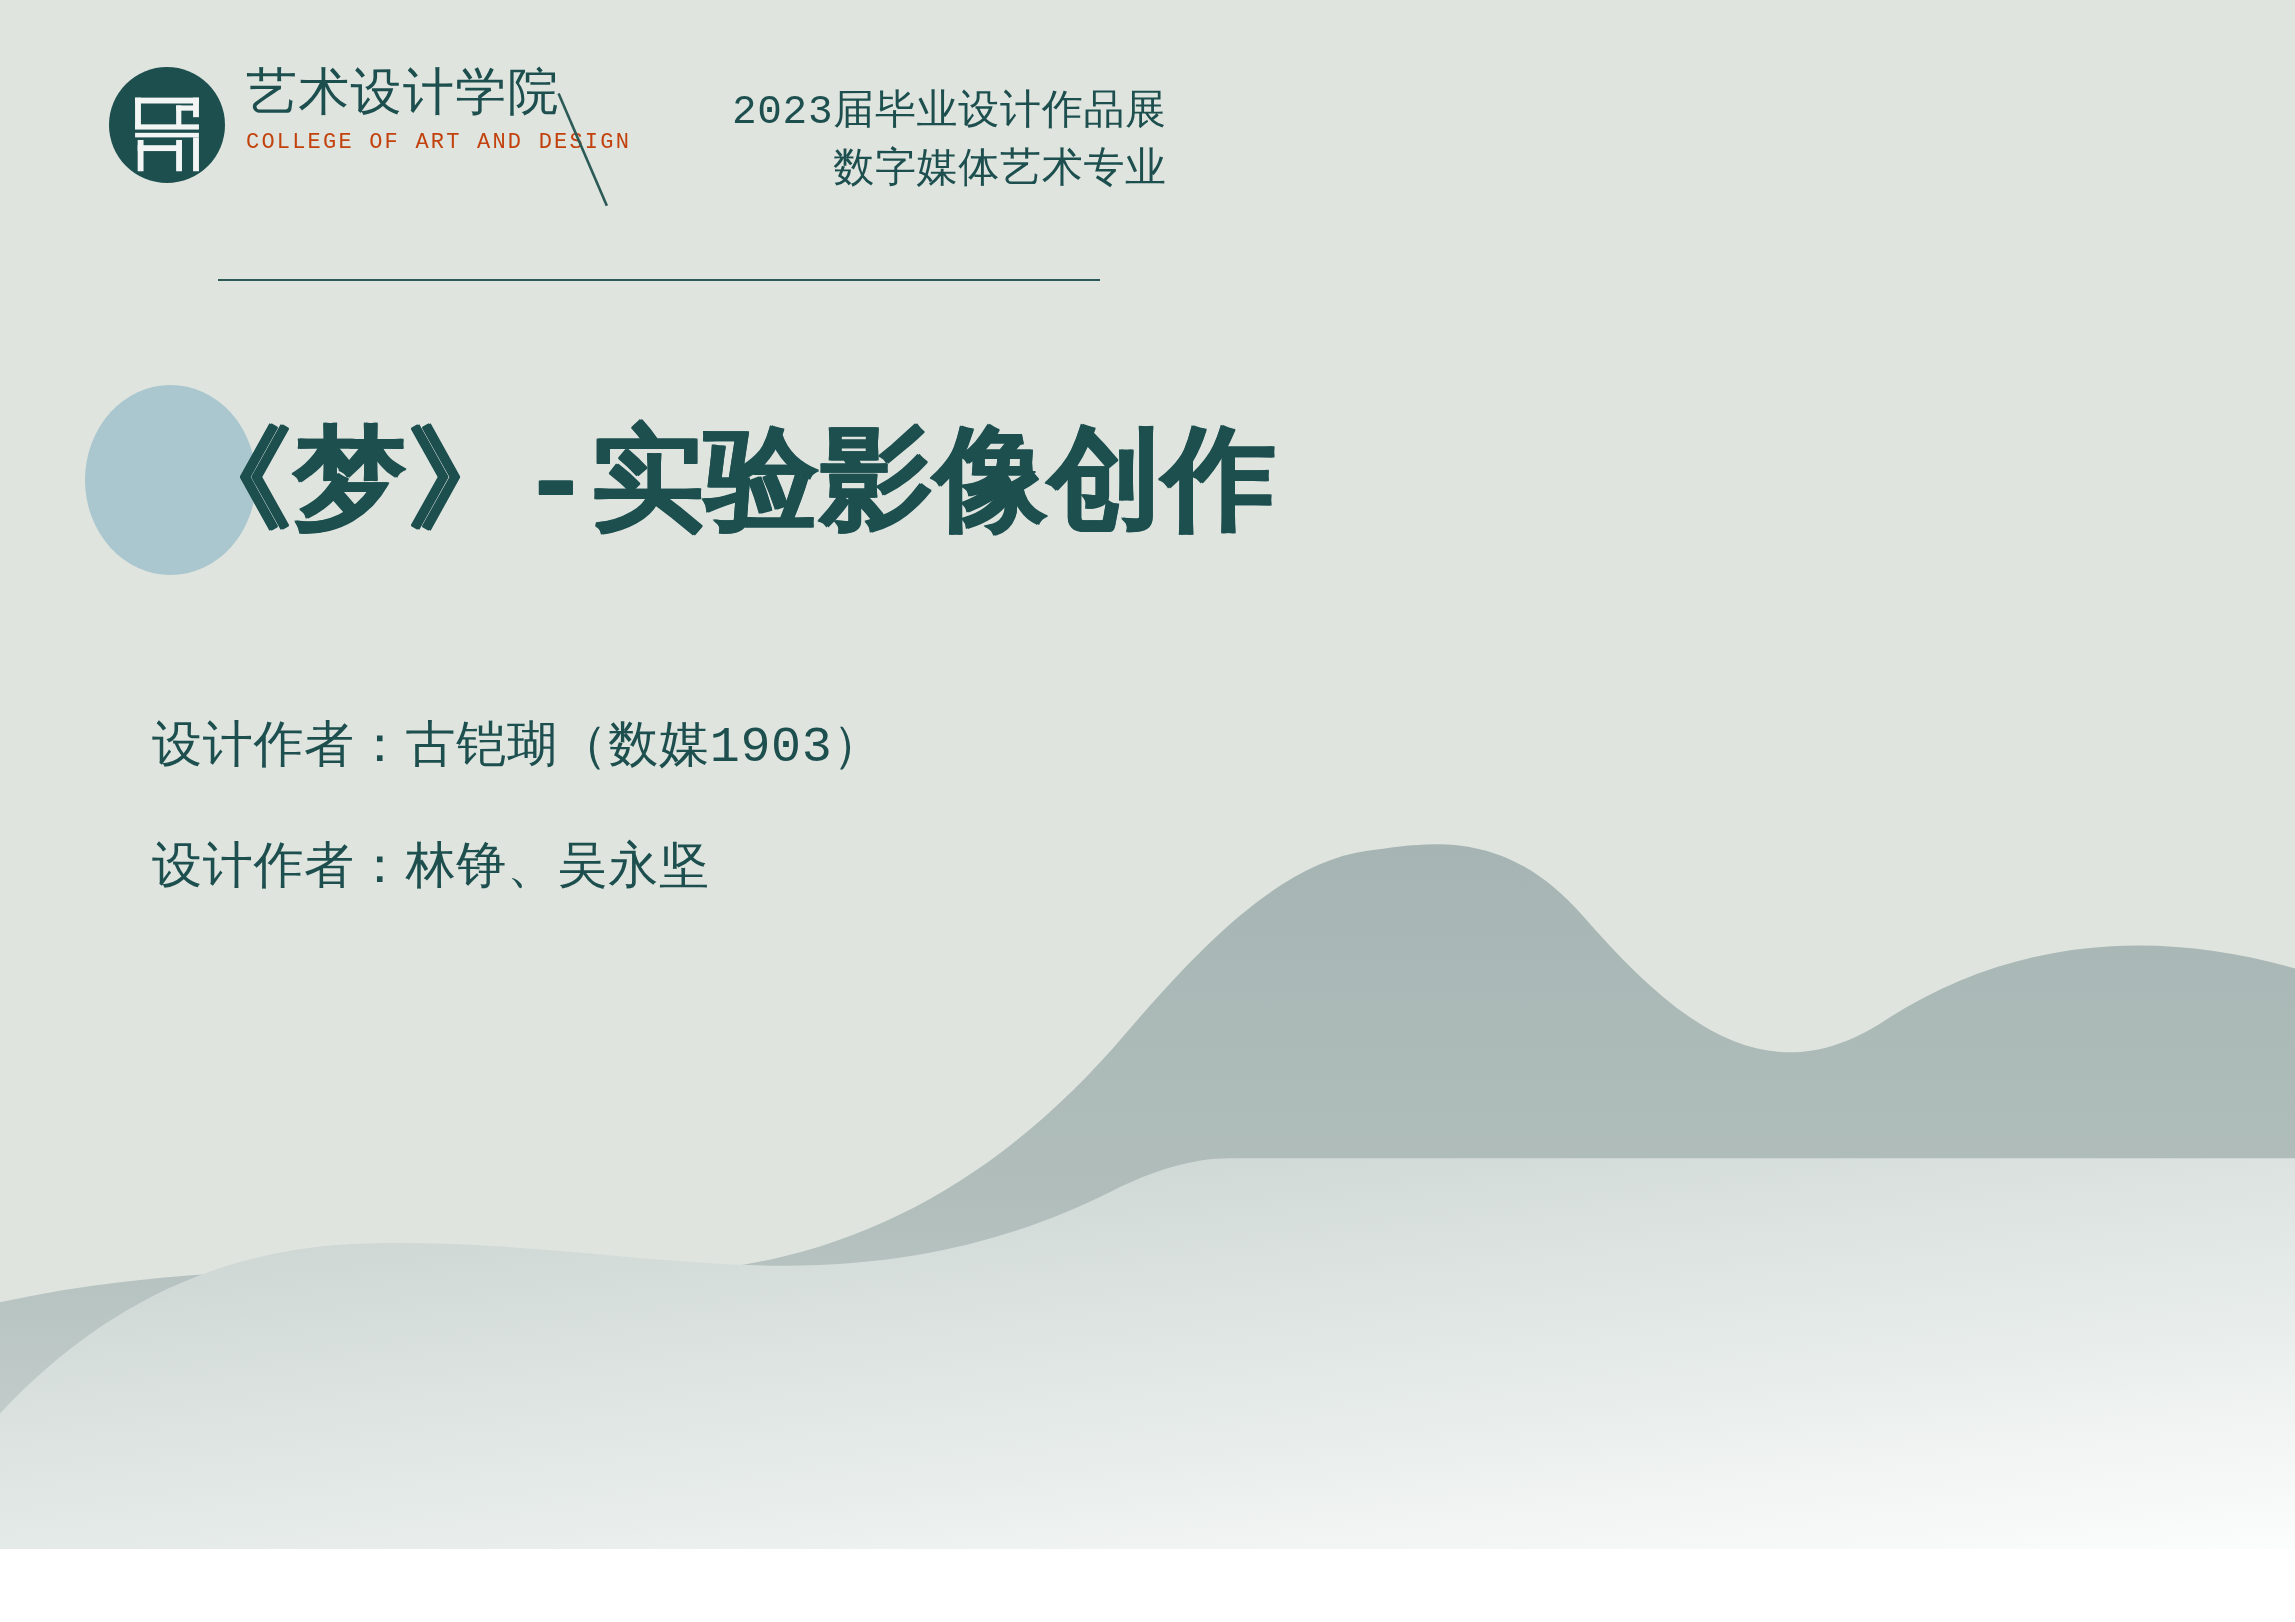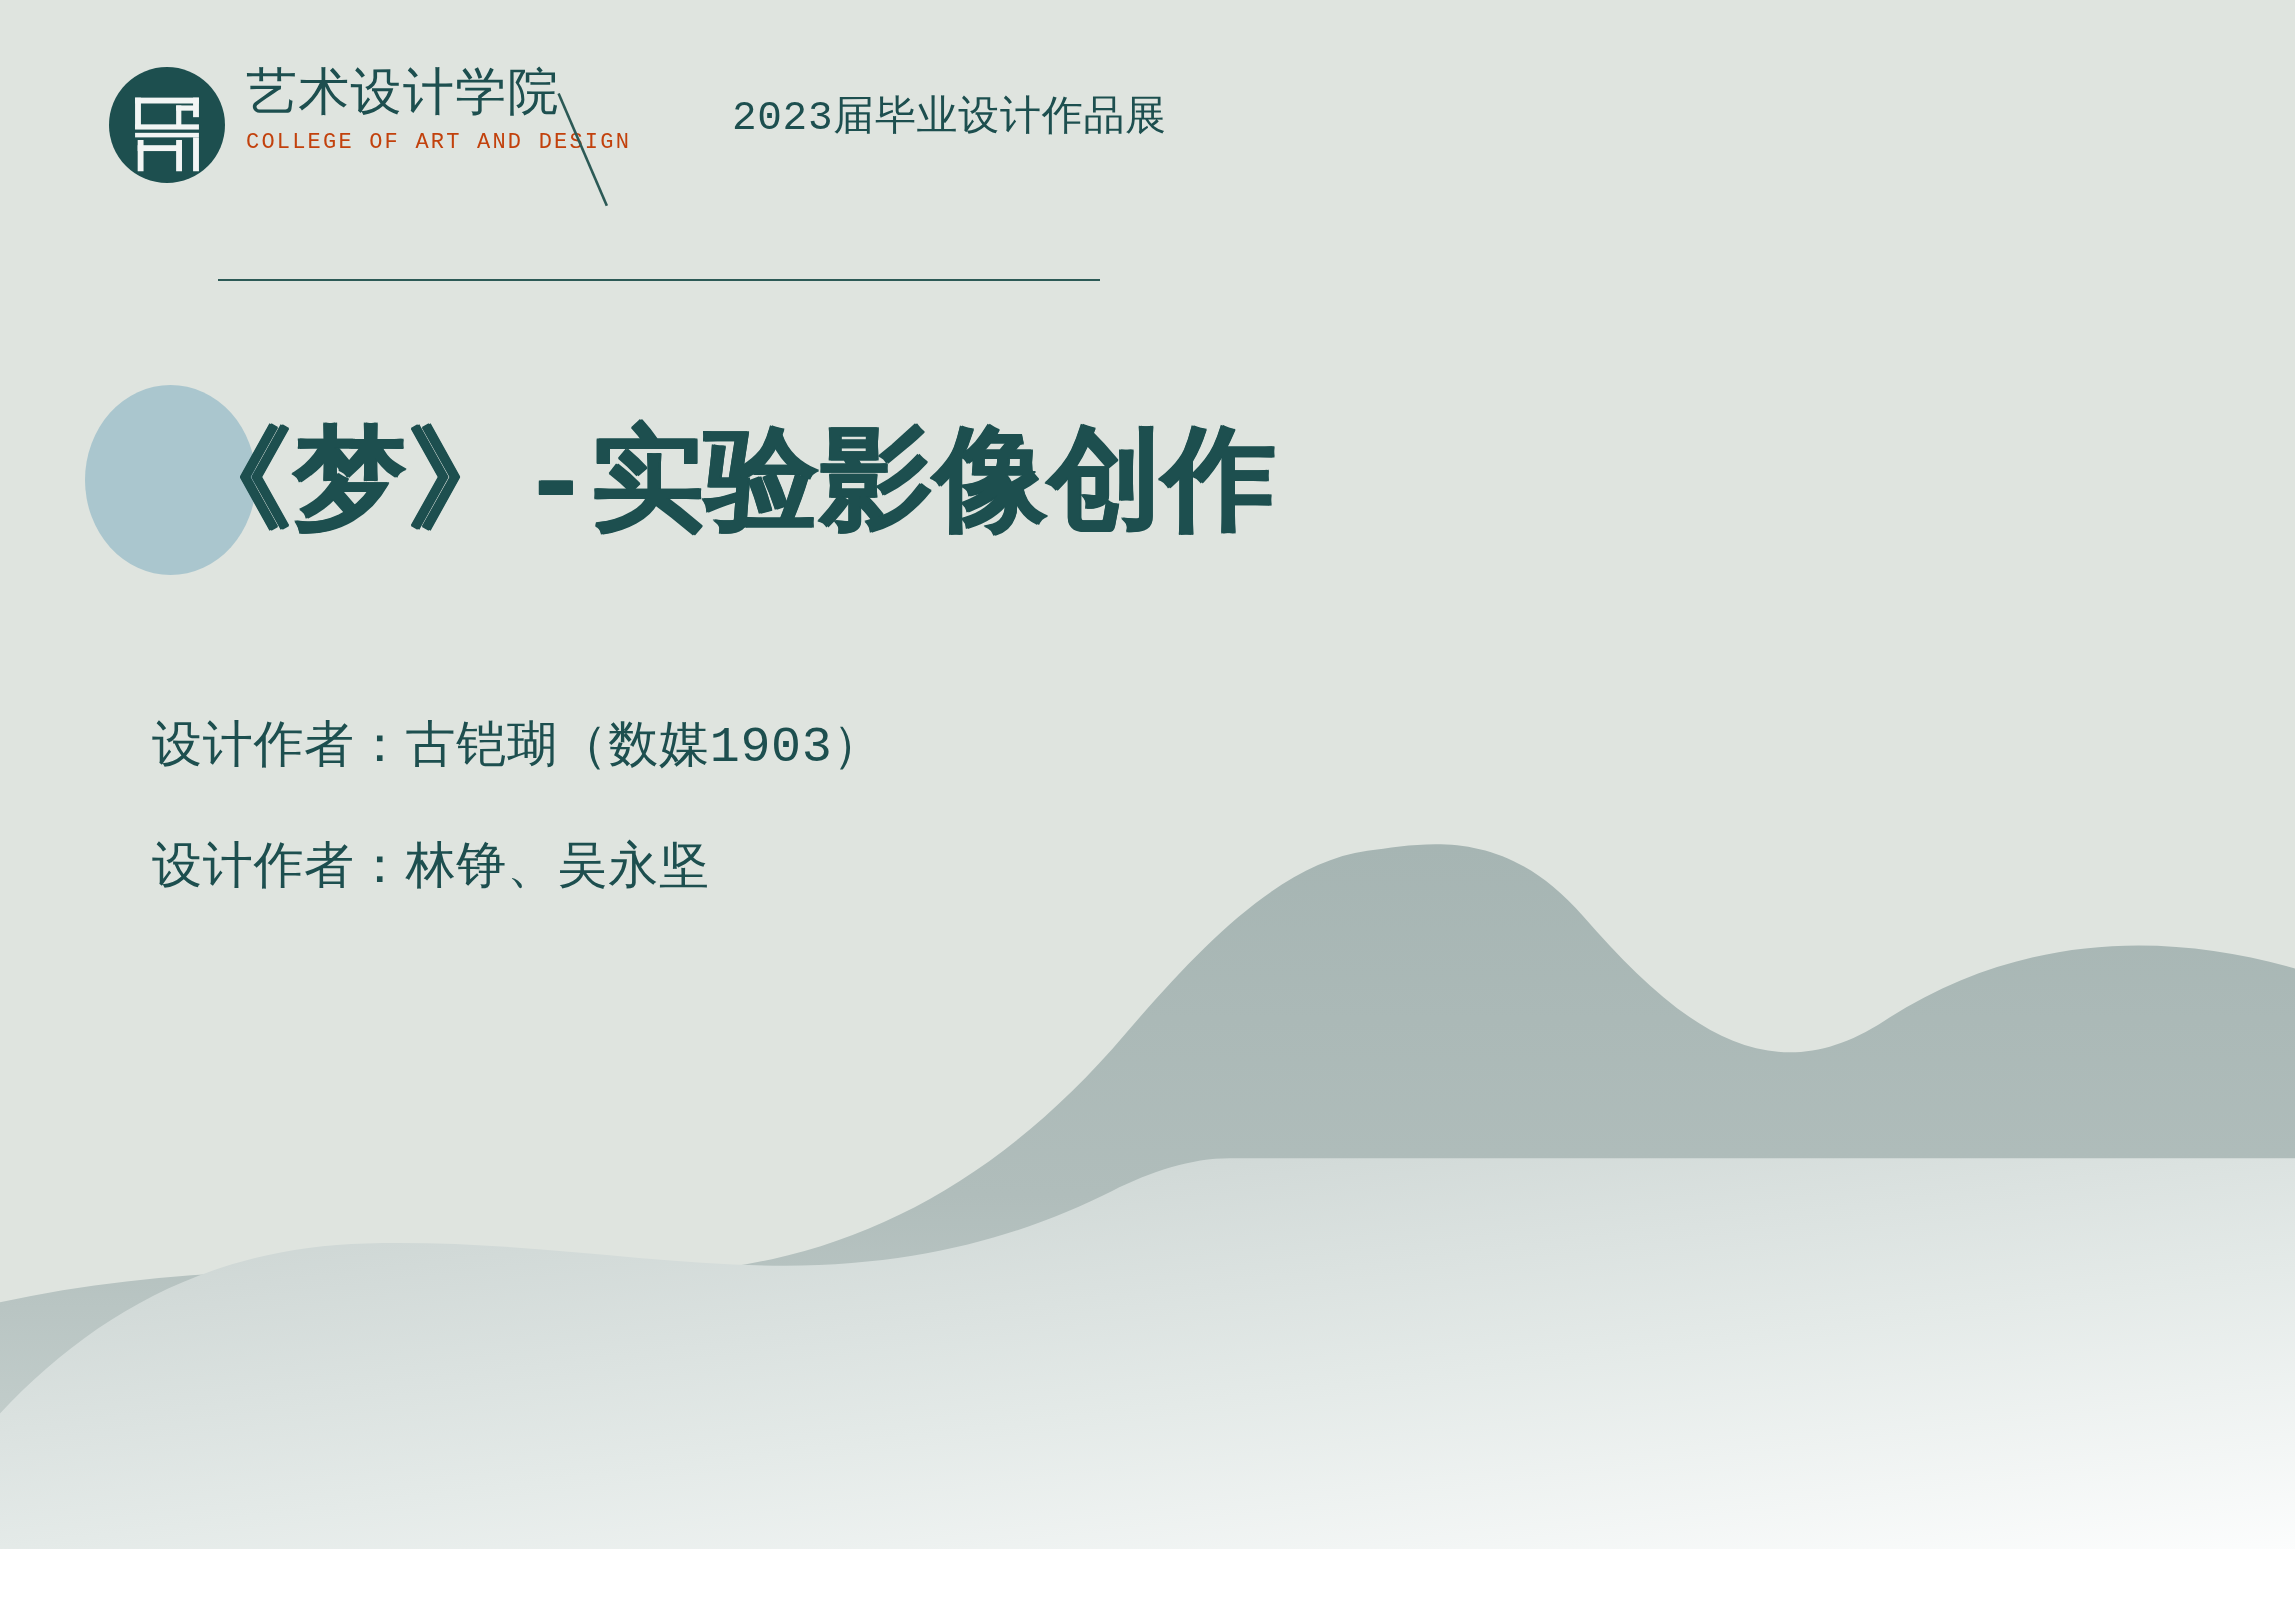--- a/index.html
+++ b/index.html
@@ -76,21 +76,21 @@
     position: absolute;
     left: 444px;
     top: 23.6px;
     width: 79px;
     height: 137px;
   }
 
   #event-block {
     position: absolute;
     left: 623px;
-    top: 26px;
+    top: 20px;
     text-align: right;
   }
 
   .event-line {
     font-size: 41px;
     line-height: 1.42;
     letter-spacing: 0.7px;
     color: #1d4f4f;
     white-space: nowrap;
   }
@@ -229,20 +229,21 @@
         <div id="college-name-en">COLLEGE OF ART AND DESIGN</div>
       </div>
     </div>
 
     <svg id="slash-sep" viewBox="0 0 120 210">
       <line x1="8" y1="10" x2="82" y2="182" stroke="#2c5a56" stroke-width="4"></line>
     </svg>
 
     <div id="event-block">
       <div class="event-line">2023届毕业设计作品展</div>
+      <div class="event-line">数字媒体艺术专业</div>
     </div>
 
     <div id="header-rule"></div>
   </div>
 
   <div id="title-zone">
     <div id="title-blob"></div>
     <div id="main-title">《梦》-实验影像创作</div>
   </div>
 

